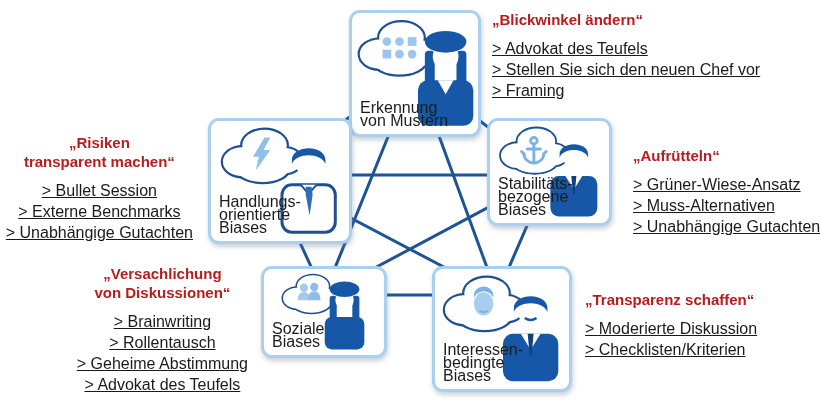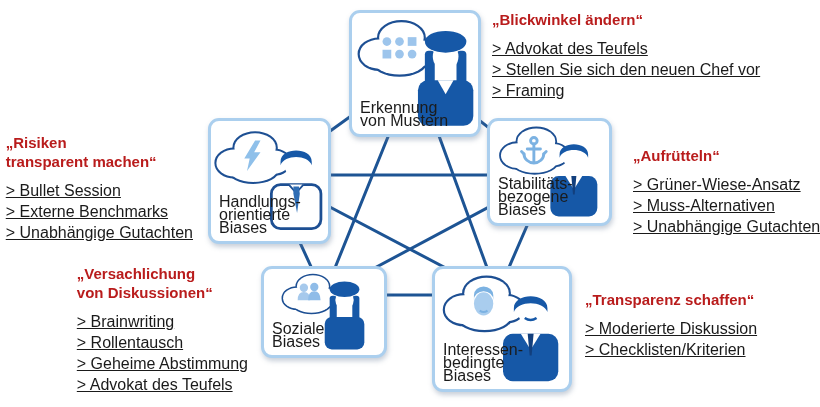--- a/index.html
+++ b/index.html
@@ -12,21 +12,21 @@
     position:absolute;z-index:1;background:#fff;
     border:3px solid #abcfee;border-radius:11px;box-sizing:border-box;
     box-shadow:1px 3px 5px rgba(110,130,155,.38);
   }
   .node-art{position:absolute;left:0;top:0;width:100%;height:100%;}
   .node-label{
     position:absolute;left:8px;bottom:7px;z-index:2;
     font-size:16px;line-height:13px;color:#1b1b1b;white-space:pre-line;
   }
   .callout{position:absolute;z-index:2;}
-  .callout.align-right{text-align:left;}
+  .callout.align-right{text-align:center;}
   .callout-title{
     font-size:15px;font-weight:bold;color:#b91c1c;line-height:19px;
     white-space:pre-line;margin-bottom:9px;
   }
   .callout-items .item{font-size:16px;line-height:21px;color:#1a1a1a;white-space:nowrap;text-decoration:underline;}
   .hidden-defs{position:absolute;width:0;height:0;overflow:hidden;}
 </style>
 </head>
 <body>
 
@@ -154,21 +154,21 @@
           <use href="#sym-icon-pattern" transform="translate(50,36)"></use>
         </g>
       <g>
           <use href="#sym-person-woman" transform="translate(66,16) scale(1.02)"></use>
         </g>
     </svg>
     <div class="node-label">Erkennung
 von Mustern</div>
   </div>
 
-  <div class="node" style="left:208px;top:118px;width:123px;height:126px">
+  <div class="node" style="left:208px;top:118px;width:144px;height:126px">
     <svg class="node-art" viewBox="0 0 130 124">
       <g>
           <use href="#sym-cloud" transform="translate(4,4)"></use>
         </g>
       <g>
           <use href="#sym-icon-bolt" transform="translate(46,34)"></use>
         </g>
       <g>
           <use href="#sym-person-man-outline" transform="translate(64,16) scale(1.02)"></use>
         </g>

